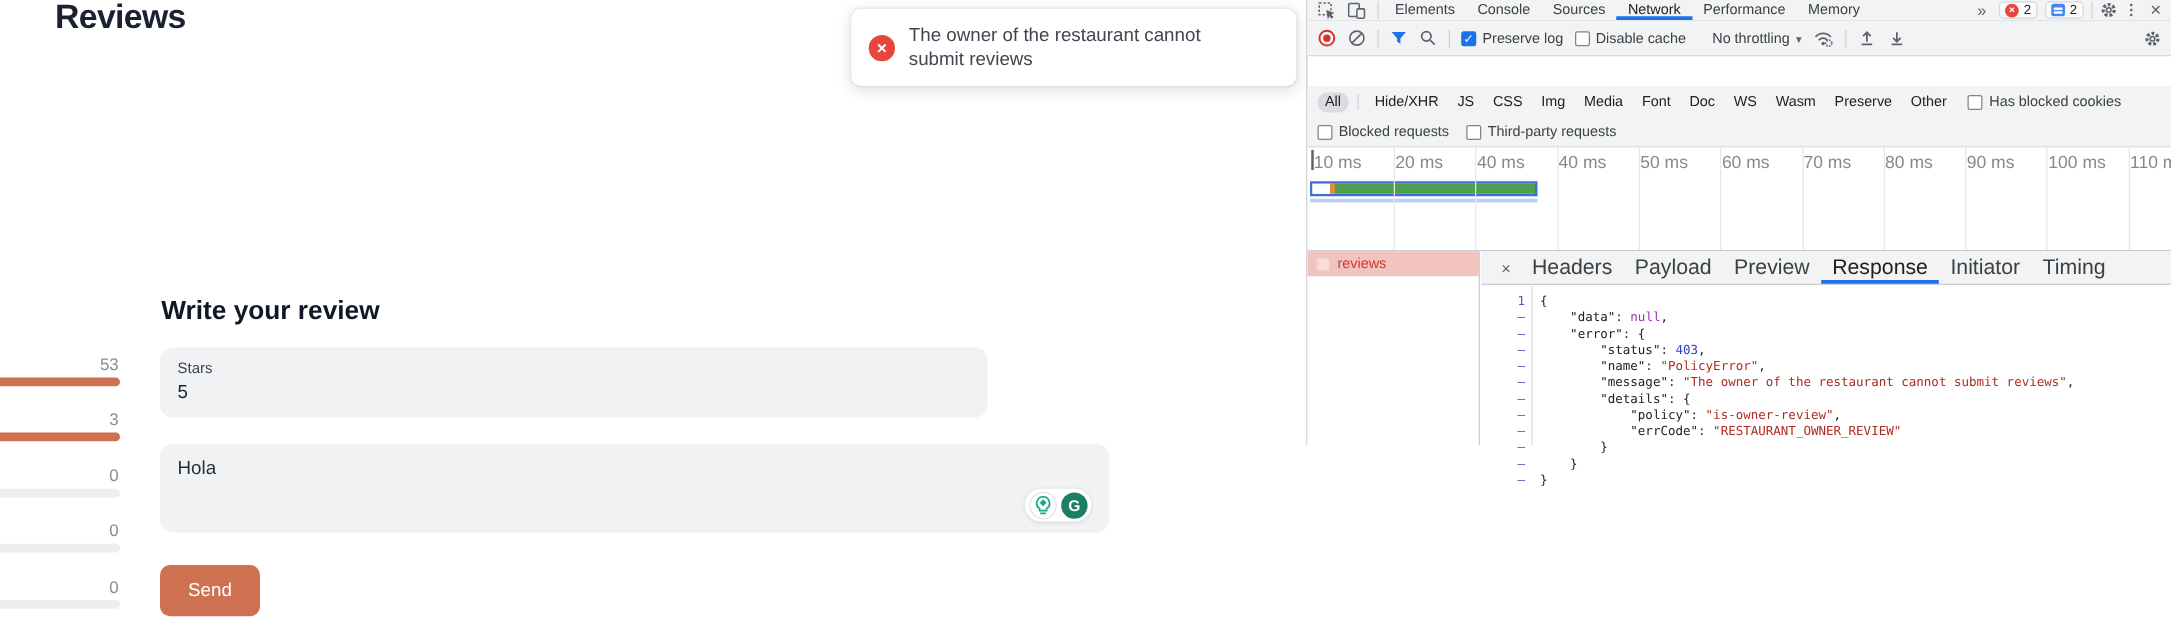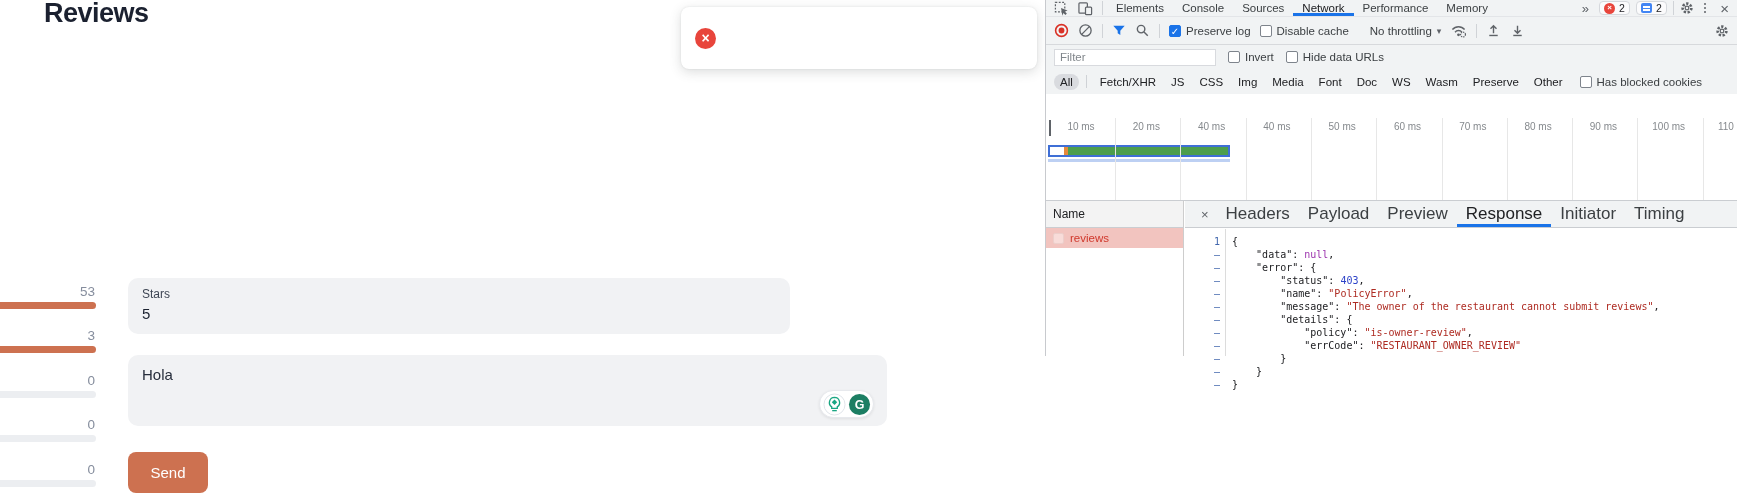--- a/index.html
+++ b/index.html
@@ -82,21 +82,21 @@
   .filter-input::placeholder { color:#80868b; }
 
   .chip { padding:2px 6px; border-radius:9px; color:#202124; cursor:pointer; white-space:nowrap; }
   .chip.active { background:#d9dbdf; }
   .chip-divider { width:1px; height:13px; background:#cfd2d6; margin:0 4px; }
   .chips-cb { margin-left:8px; }
 
   
   .dt-overview { position:absolute; left:0; right:0; top:118px; height:82px; background:#fff; overflow:hidden; }
   .grid-line { position:absolute; top:0; bottom:0; width:1px; background:#e7e7e7; }
-  .ruler-label { position:absolute; top:3px; width:60px; text-align:center; font-size:10px; color:#85898d; }
+  .ruler-label { position:absolute; top:3px; width:60px; text-align:left; font-size:14px; color:#85898d; }
   .scrubber { position:absolute; left:3px; top:2px; width:2px; height:16px; background:#5f6368; }
   .ov-bar { position:absolute; left:2px; top:27px; width:182px; height:12px; border:2px solid #3f6fd6;
             display:flex; background:#fff; cursor:pointer; }
   .ov-seg-white { width:14px; background:#fff; }
   .ov-seg-orange { width:4px; background:#e5893b; }
   .ov-seg-green { flex:1; background:#4d9e4d; }
   .ov-underline { position:absolute; left:2px; top:41px; width:182px; height:3px; background:#bdd0f3; }
 
   
   .dt-main { position:absolute; left:0; right:0; top:200px; bottom:0; border-top:1px solid #cacdd1; background:#fff; }
@@ -127,20 +127,21 @@
 </style>
 </head>
 <body>
 
 <div id="stage">
 
   <h1 class="page-title">Reviews</h1>
 
   <div class="toast">
     <span class="toast-icon">×</span>
+    <span class="toast-text">The owner of the restaurant cannot submit reviews</span>
   </div>
 
   <div class="ratings" id="ratings">
       <div class="rating-item" style="top: 0px;">
         <div class="rating-count">53</div>
         <div class="rating-bar filled"></div>
       </div>
       <div class="rating-item" style="top: 44.4px;">
         <div class="rating-count">3</div>
         <div class="rating-bar filled"></div>
@@ -152,20 +153,21 @@
       <div class="rating-item" style="top: 133.2px;">
         <div class="rating-count">0</div>
         <div class="rating-bar empty"></div>
       </div>
       <div class="rating-item" style="top: 177.6px;">
         <div class="rating-count">0</div>
         <div class="rating-bar empty"></div>
       </div>
     </div>
 
+  <h2 class="form-heading">Write your review</h2>
 
   <div class="stars-field">
     <div class="stars-label">Stars</div>
     <div class="stars-value">5</div>
   </div>
 
   <div class="review-box">
     <div class="review-text">Hola</div>
     <div class="grammarly">
       <svg width="23" height="23" viewBox="0 0 24 24">
@@ -273,52 +275,51 @@
       <svg class="icon-btn" width="15" height="15" viewBox="0 0 16 16">
         <path d="M8 3 v8 M4.8 7.8 L8 11 l3.2 -3.2" fill="none" stroke="#5f6368" stroke-width="1.5"></path>
         <path d="M3.5 13.3 h9" stroke="#5f6368" stroke-width="1.5"></path>
       </svg>
       <svg class="icon-btn" width="14" height="14" viewBox="0 0 16 16" style="margin-left:auto;">
         <circle cx="8" cy="8" r="5" fill="none" stroke="#5f6368" stroke-width="3" stroke-dasharray="2.6 1.8"></circle>
         <circle cx="8" cy="8" r="2.1" fill="none" stroke="#5f6368" stroke-width="1.4"></circle>
       </svg>
     </div>
 
-    <div class="dt-row dt-filter-row">
-      <input class="filter-input" placeholder="Filter" style="">
-      <span class="cbpair">
-        <span class="cb"></span>
-        <span>Invert</span>
-      </span>
-      <span class="cbpair">
-        <span class="cb"></span>
-        <span>Hide data URLs</span>
-      </span>
-    </div>
 
     <div class="dt-row dt-chip-row" id="chip-row">
       <span class="chip active">All</span>
         <span class="chip-divider"></span>
-        <span class="chip">Fetch/XHR</span>
+        <span class="chip">Hide/XHR</span>
         <span class="chip">JS</span>
         <span class="chip">CSS</span>
         <span class="chip">Img</span>
         <span class="chip">Media</span>
         <span class="chip">Font</span>
         <span class="chip">Doc</span>
         <span class="chip">WS</span>
         <span class="chip">Wasm</span>
         <span class="chip">Preserve</span>
         <span class="chip">Other</span>
         <span class="cbpair chips-cb" id="chips-end">
         <span class="cb"></span>
         <span>Has blocked cookies</span>
       </span>
     </div>
 
+    <div class="dt-row dt-cb-row">
+      <span class="cbpair">
+        <span class="cb"></span>
+        <span>Blocked requests</span>
+      </span>
+      <span class="cbpair">
+        <span class="cb"></span>
+        <span>Third-party requests</span>
+      </span>
+    </div>
 
     <div class="dt-overview" id="overview">
       <span class="scrubber"></span>
       <div class="ov-bar">
         <span class="ov-seg-white"></span>
         <span class="ov-seg-orange"></span>
         <span class="ov-seg-green"></span>
       </div>
       <div class="ov-underline"></div>
     <span class="grid-line" style="left: 69px;"></span>
@@ -339,21 +340,20 @@
         <span class="ruler-label" style="left: 462.1px;">80 ms</span>
         <span class="grid-line" style="left: 591.4px;"></span>
         <span class="ruler-label" style="left: 527.4px;">90 ms</span>
         <span class="grid-line" style="left: 656.7px;"></span>
         <span class="ruler-label" style="left: 592.7px;">100 ms</span>
         <span class="ruler-label" style="left: 658px;">110 ms</span>
       </div>
 
     <div class="dt-main">
       <div class="name-col">
-        <div class="name-header">Name</div>
         <div class="req-row">
           <span class="req-favicon"></span>
           <span class="req-name">reviews</span>
         </div>
       </div>
 
       <div class="detail-pane">
         <div class="detail-tabs">
           <span class="detail-close">×</span>
           <span id="detail-tabs" style="display:flex;align-items:stretch;">

